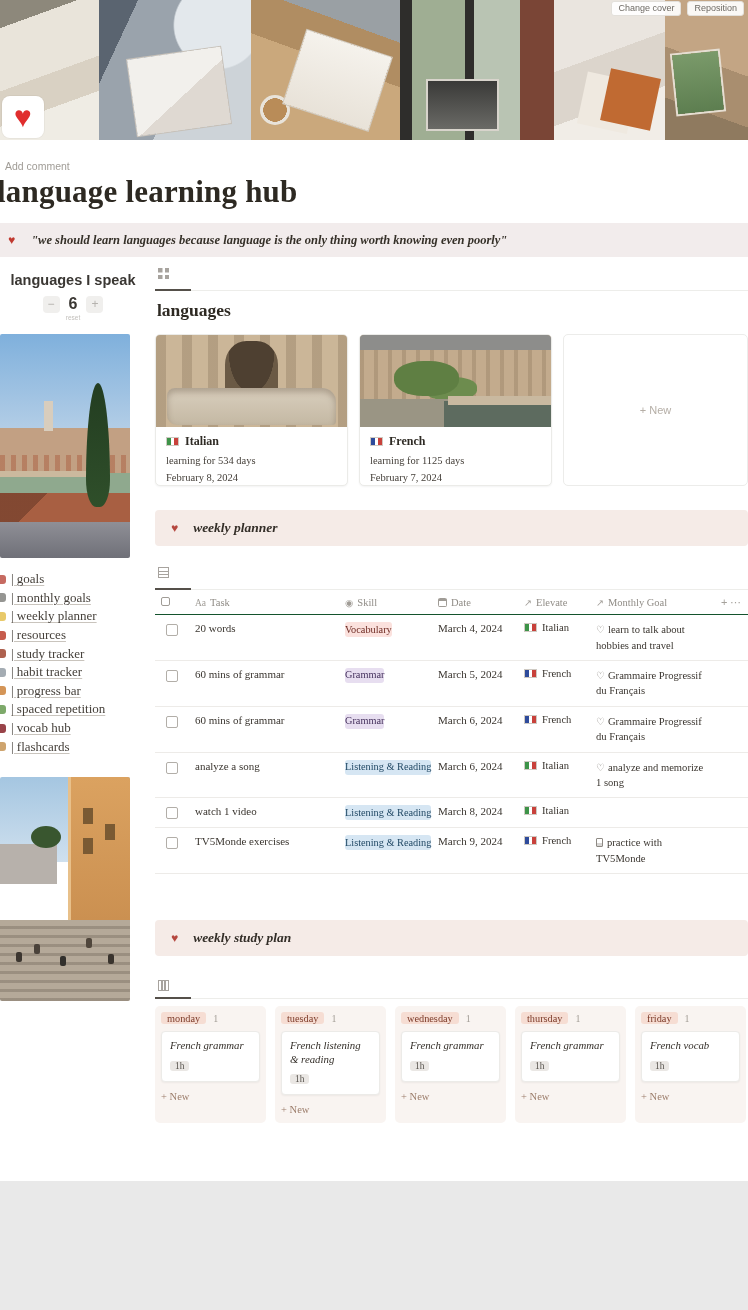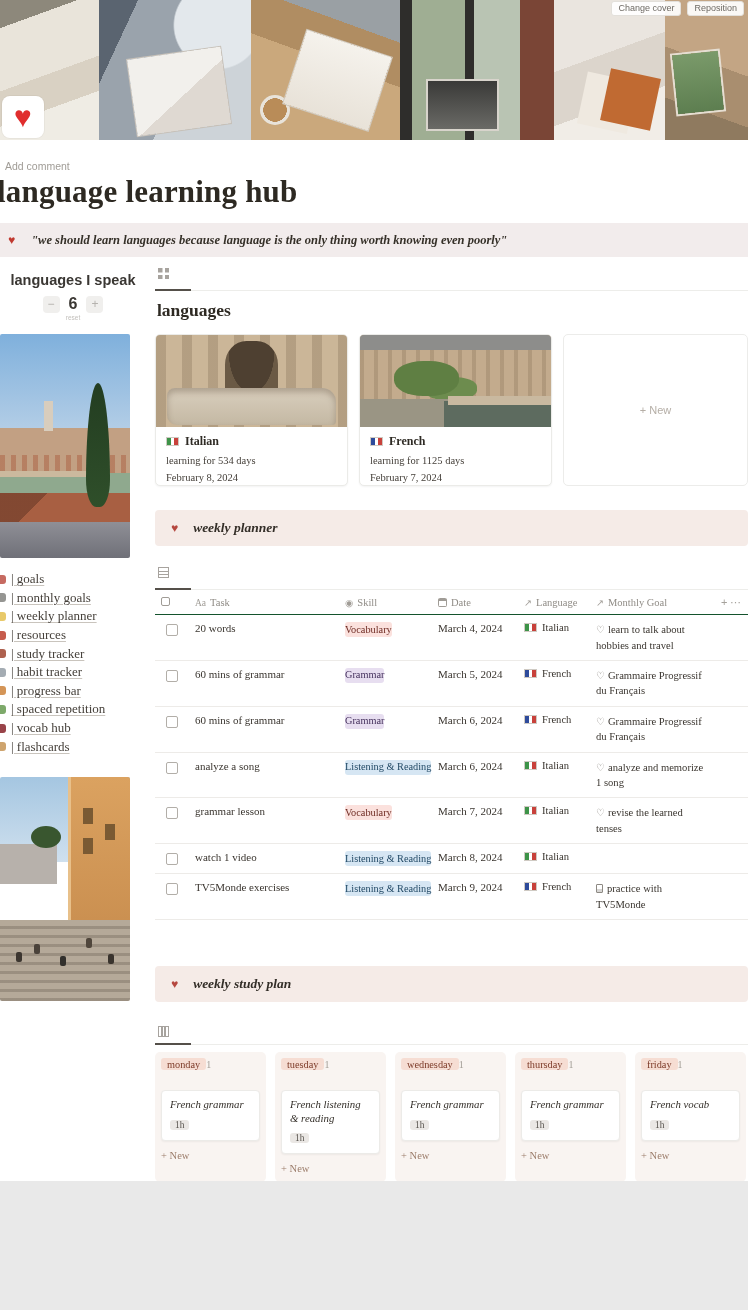--- a/index.html
+++ b/index.html
@@ -161,21 +161,21 @@
   .icon-page { display:inline-block; width:7px; height:9px; border:1px solid #8d8983; border-radius:1px;
                margin-right:4px; vertical-align:-1px; background:linear-gradient(transparent 0 60%, rgba(141,137,131,.35) 60%); }
   .mini-cal { display:inline-block; width:9px; height:9px; border:1.2px solid #a09c96; border-radius:1.5px;
               margin-right:4px; vertical-align:-1px; background:linear-gradient(#a09c96 0 2.4px, transparent 2.4px); }
   .mini-chk { display:inline-block; width:9px; height:9px; border:1.2px solid #a09c96; border-radius:2px; }
   .plusmore { color:#a5a19b; font-family:"Liberation Sans", sans-serif; font-size:11px; }
 
   
   .board { display:flex; gap:9px; margin-top:7px; }
   .bcol { width:111px; flex:none; background:#f9f4f1; border-radius:5px; padding:6px 6px 8px; }
-  .bhead { display:flex; align-items:center; margin-bottom:20px; }
+  .bhead { display:flex; align-items:center; gap:7px; margin-bottom:7px; }
   .day-tag { background:#f6ddd3; color:#7c3a28; font-size:10.3px; padding:.5px 6px; border-radius:3px; }
   .bcount { color:#a39e97; font-size:10px; }
   .bcard { background:#fff; border:1px solid #ecebe8; border-radius:4px; box-shadow:0 1px 2px rgba(15,15,15,.05);
            padding:7px 8px 8px; }
   .bcard-title { font-size:10.8px; color:#332e28; line-height:1.25;font-style:italic; }
   .hr-tag { display:inline-block; margin-top:8px; background:#eae7e4; color:#56524c; font-size:9.3px;
             padding:0 5px; border-radius:3px; }
   .bnew { margin-top:9px; color:#9c7d6b; font-size:10.5px; }
 
   
@@ -354,21 +354,21 @@
                 <col style="width:72px">
           <col style="width:125px">
           <col style="width:33px">
         </colgroup>
       <tbody>
           <tr>
         <th><span class="mini-chk"></span></th>
         <th><span class="hic aa">Aa</span><span>Task</span></th>
         <th><span class="hic">◉</span><span>Skill</span></th>
         <th><span class="mini-cal"></span><span>Date</span></th>
-        <th><span class="hic">↗</span><span>Language</span></th>
+        <th><span class="hic">↗</span><span>Elevate</span></th>
         <th><span class="hic">↗</span><span>Monthly Goal</span></th>
         <th><span class="plusmore">+</span> <span class="plusmore">⋯</span></th>
       </tr>
       <tr>
         <td class="cbx">
               <div class="chk"></div>
             </td>
         <td>20 words</td>
         <td><span class="tag t-red">Vocabulary</span></td>
         <td>March 4, 2024</td>
@@ -420,36 +420,20 @@
         <td>analyze a song</td>
         <td><span class="tag t-blue">Listening &amp; Reading</span></td>
         <td>March 6, 2024</td>
         <td>
               <span class="lang">
                 <span class="flag it"></span>
                 <span>Italian</span>
               </span>
             </td>
         <td class="goal"><span class="heart-o">♡</span><span>analyze and memorize 1 song</span></td>
-            <td></td>
-      </tr>
-      <tr>
-        <td class="cbx">
-              <div class="chk"></div>
-            </td>
-        <td>grammar lesson</td>
-        <td><span class="tag t-red">Vocabulary</span></td>
-        <td>March 7, 2024</td>
-        <td>
-              <span class="lang">
-                <span class="flag it"></span>
-                <span>Italian</span>
-              </span>
-            </td>
-        <td class="goal"><span class="heart-o">♡</span><span>revise the learned tenses</span></td>
             <td></td>
       </tr>
       <tr>
         <td class="cbx">
               <div class="chk"></div>
             </td>
         <td>watch 1 video</td>
         <td><span class="tag t-blue">Listening &amp; Reading</span></td>
         <td>March 8, 2024</td>
         <td>

